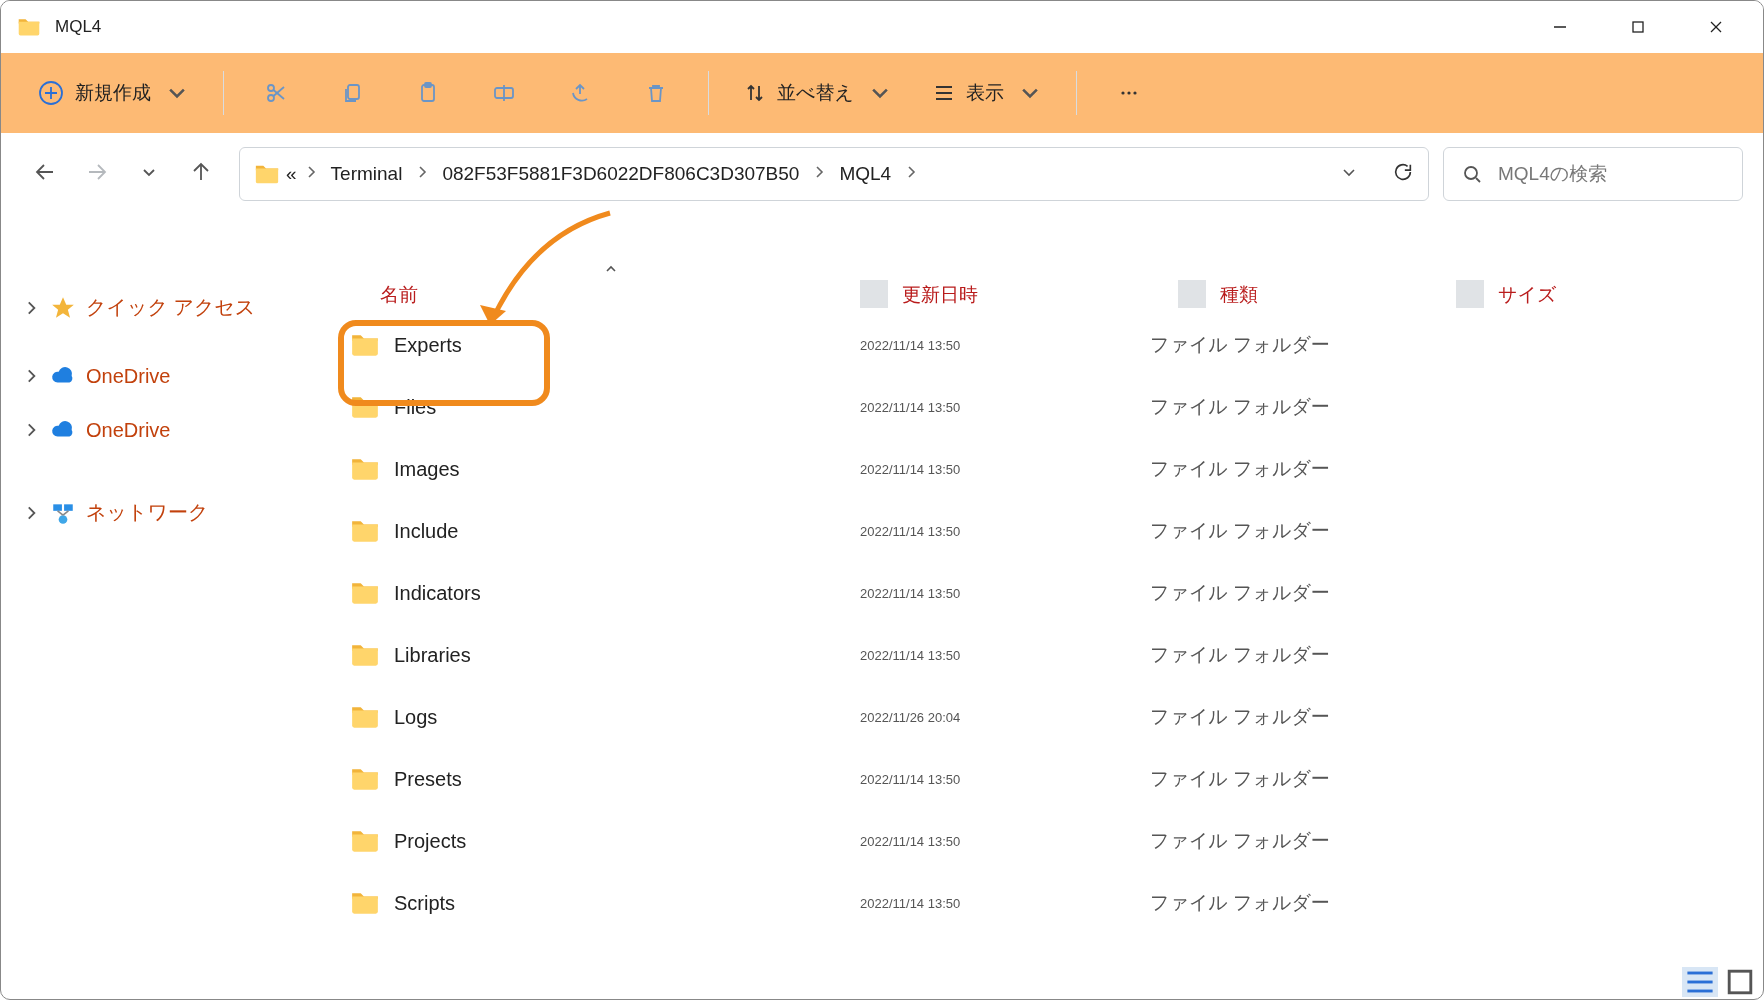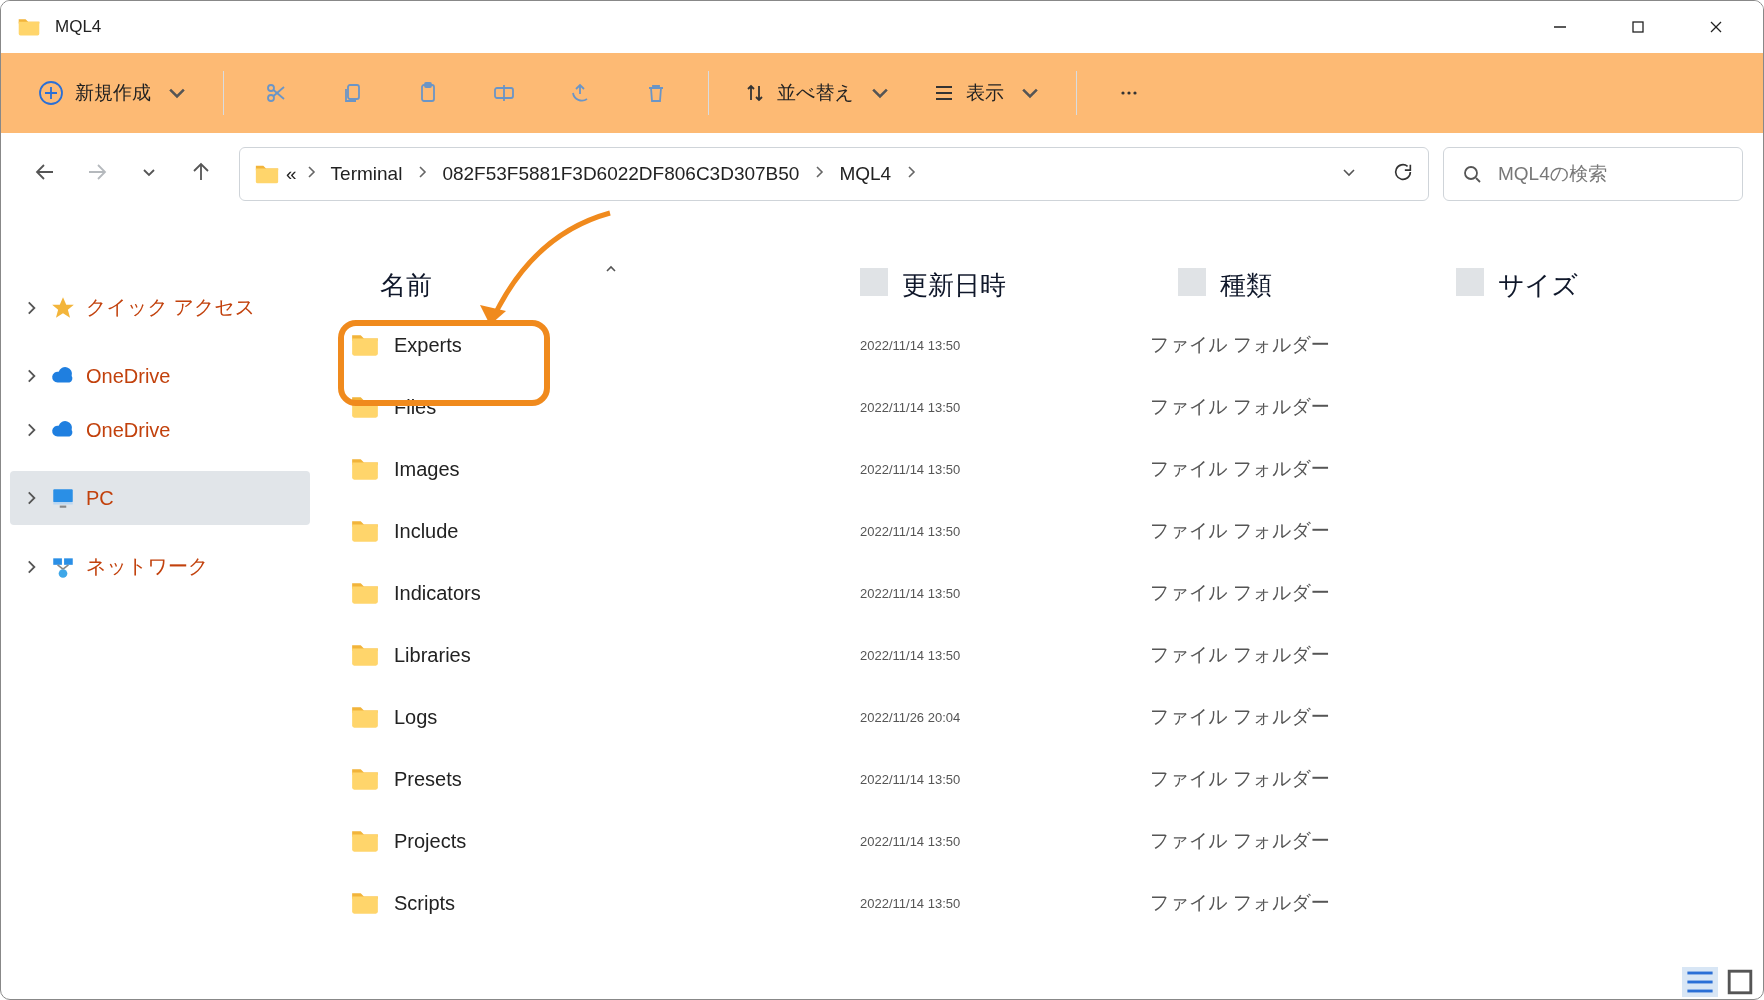--- a/index.html
+++ b/index.html
@@ -41,21 +41,21 @@
 
 
 .main { display: flex; position: absolute; top: 268px; bottom: 36px; left: 0; right: 0; }
 .sidebar { width: 320px; padding: 12px 10px; overflow: auto; }
 .tree-item { display: flex; align-items: center; gap: 10px; padding: 14px 12px; border-radius: 4px; font-size: 20px; color: #c2410c; }
 .tree-item .expand { width: 18px; height: 18px; }
 .tree-item .ticon { width: 26px; height: 26px; display: flex; align-items: center; justify-content: center; }
 .tree-item.selected { background: #e1e5e9; }
 
 .content { flex: 1; display: flex; flex-direction: column; }
-.colheaders { display: flex; height: 40px; align-items: flex-start; font-size: 26px; color: #0f172a; border-bottom: 0; position: relative; }
+.colheaders { display: flex; height: 40px; align-items: flex-end; font-size: 19px; color: #b91c1c; border-bottom: 0; position: relative; }
 .colheaders > div { padding: 0 14px; display: flex; align-items: center; gap: 6px; }
 .col-name { width: 540px; padding-left: 60px !important; }
 .col-date { width: 290px; }
 .col-type { width: 250px; }
 .col-size { width: 160px; }
 .colheaders .sort-ind { position: absolute; left: 270px; top: -6px; }
 .colheaders .sort-ind svg { width: 14px; height: 14px; stroke: #555; }
 .colheaders .colsep { width: 1px; height: 28px; background: #e0e3e6; }
 
 .filelist { flex: 1; overflow: auto; padding-top: 6px; }
@@ -289,33 +289,20 @@
           <polyline points="6,3 11,8 6,13"></polyline>
         </svg>
         <span class="ticon">
           <svg viewBox="0 0 24 24" fill="#1f7fe0">
             <path d="M7 18a5 5 0 1 1 1-9.9A6 6 0 0 1 20 12a4 4 0 0 1-2 6H7z"></path>
           </svg>
         </span>
         <span>OneDrive</span>
       </div>
       <div style="height: 14px;"></div>
-      <div class="tree-item selected">
-        <svg class="expand" viewBox="0 0 16 16" fill="none" stroke="#555" stroke-width="1.6">
-          <polyline points="6,3 11,8 6,13"></polyline>
-        </svg>
-        <span class="ticon">
-          <svg viewBox="0 0 24 24" fill="#2a8fe6">
-            <rect x="3" y="4" width="18" height="12" rx="1"></rect>
-            <rect x="3" y="16" width="18" height="2" fill="#bcd8f2"></rect>
-            <rect x="9" y="19" width="6" height="2" fill="#888"></rect>
-          </svg>
-        </span>
-        <span>PC</span>
-      </div>
       <div style="height: 14px;"></div>
       <div class="tree-item">
         <svg class="expand" viewBox="0 0 16 16" fill="none" stroke="#555" stroke-width="1.6">
           <polyline points="6,3 11,8 6,13"></polyline>
         </svg>
         <span class="ticon">
           <svg viewBox="0 0 24 24">
             <rect x="3" y="4" width="8" height="6" fill="#2a8fe6"></rect>
             <rect x="13" y="4" width="8" height="6" fill="#2a8fe6"></rect>
             <circle cx="12" cy="18" r="4" fill="#3fa7e8"></circle>

